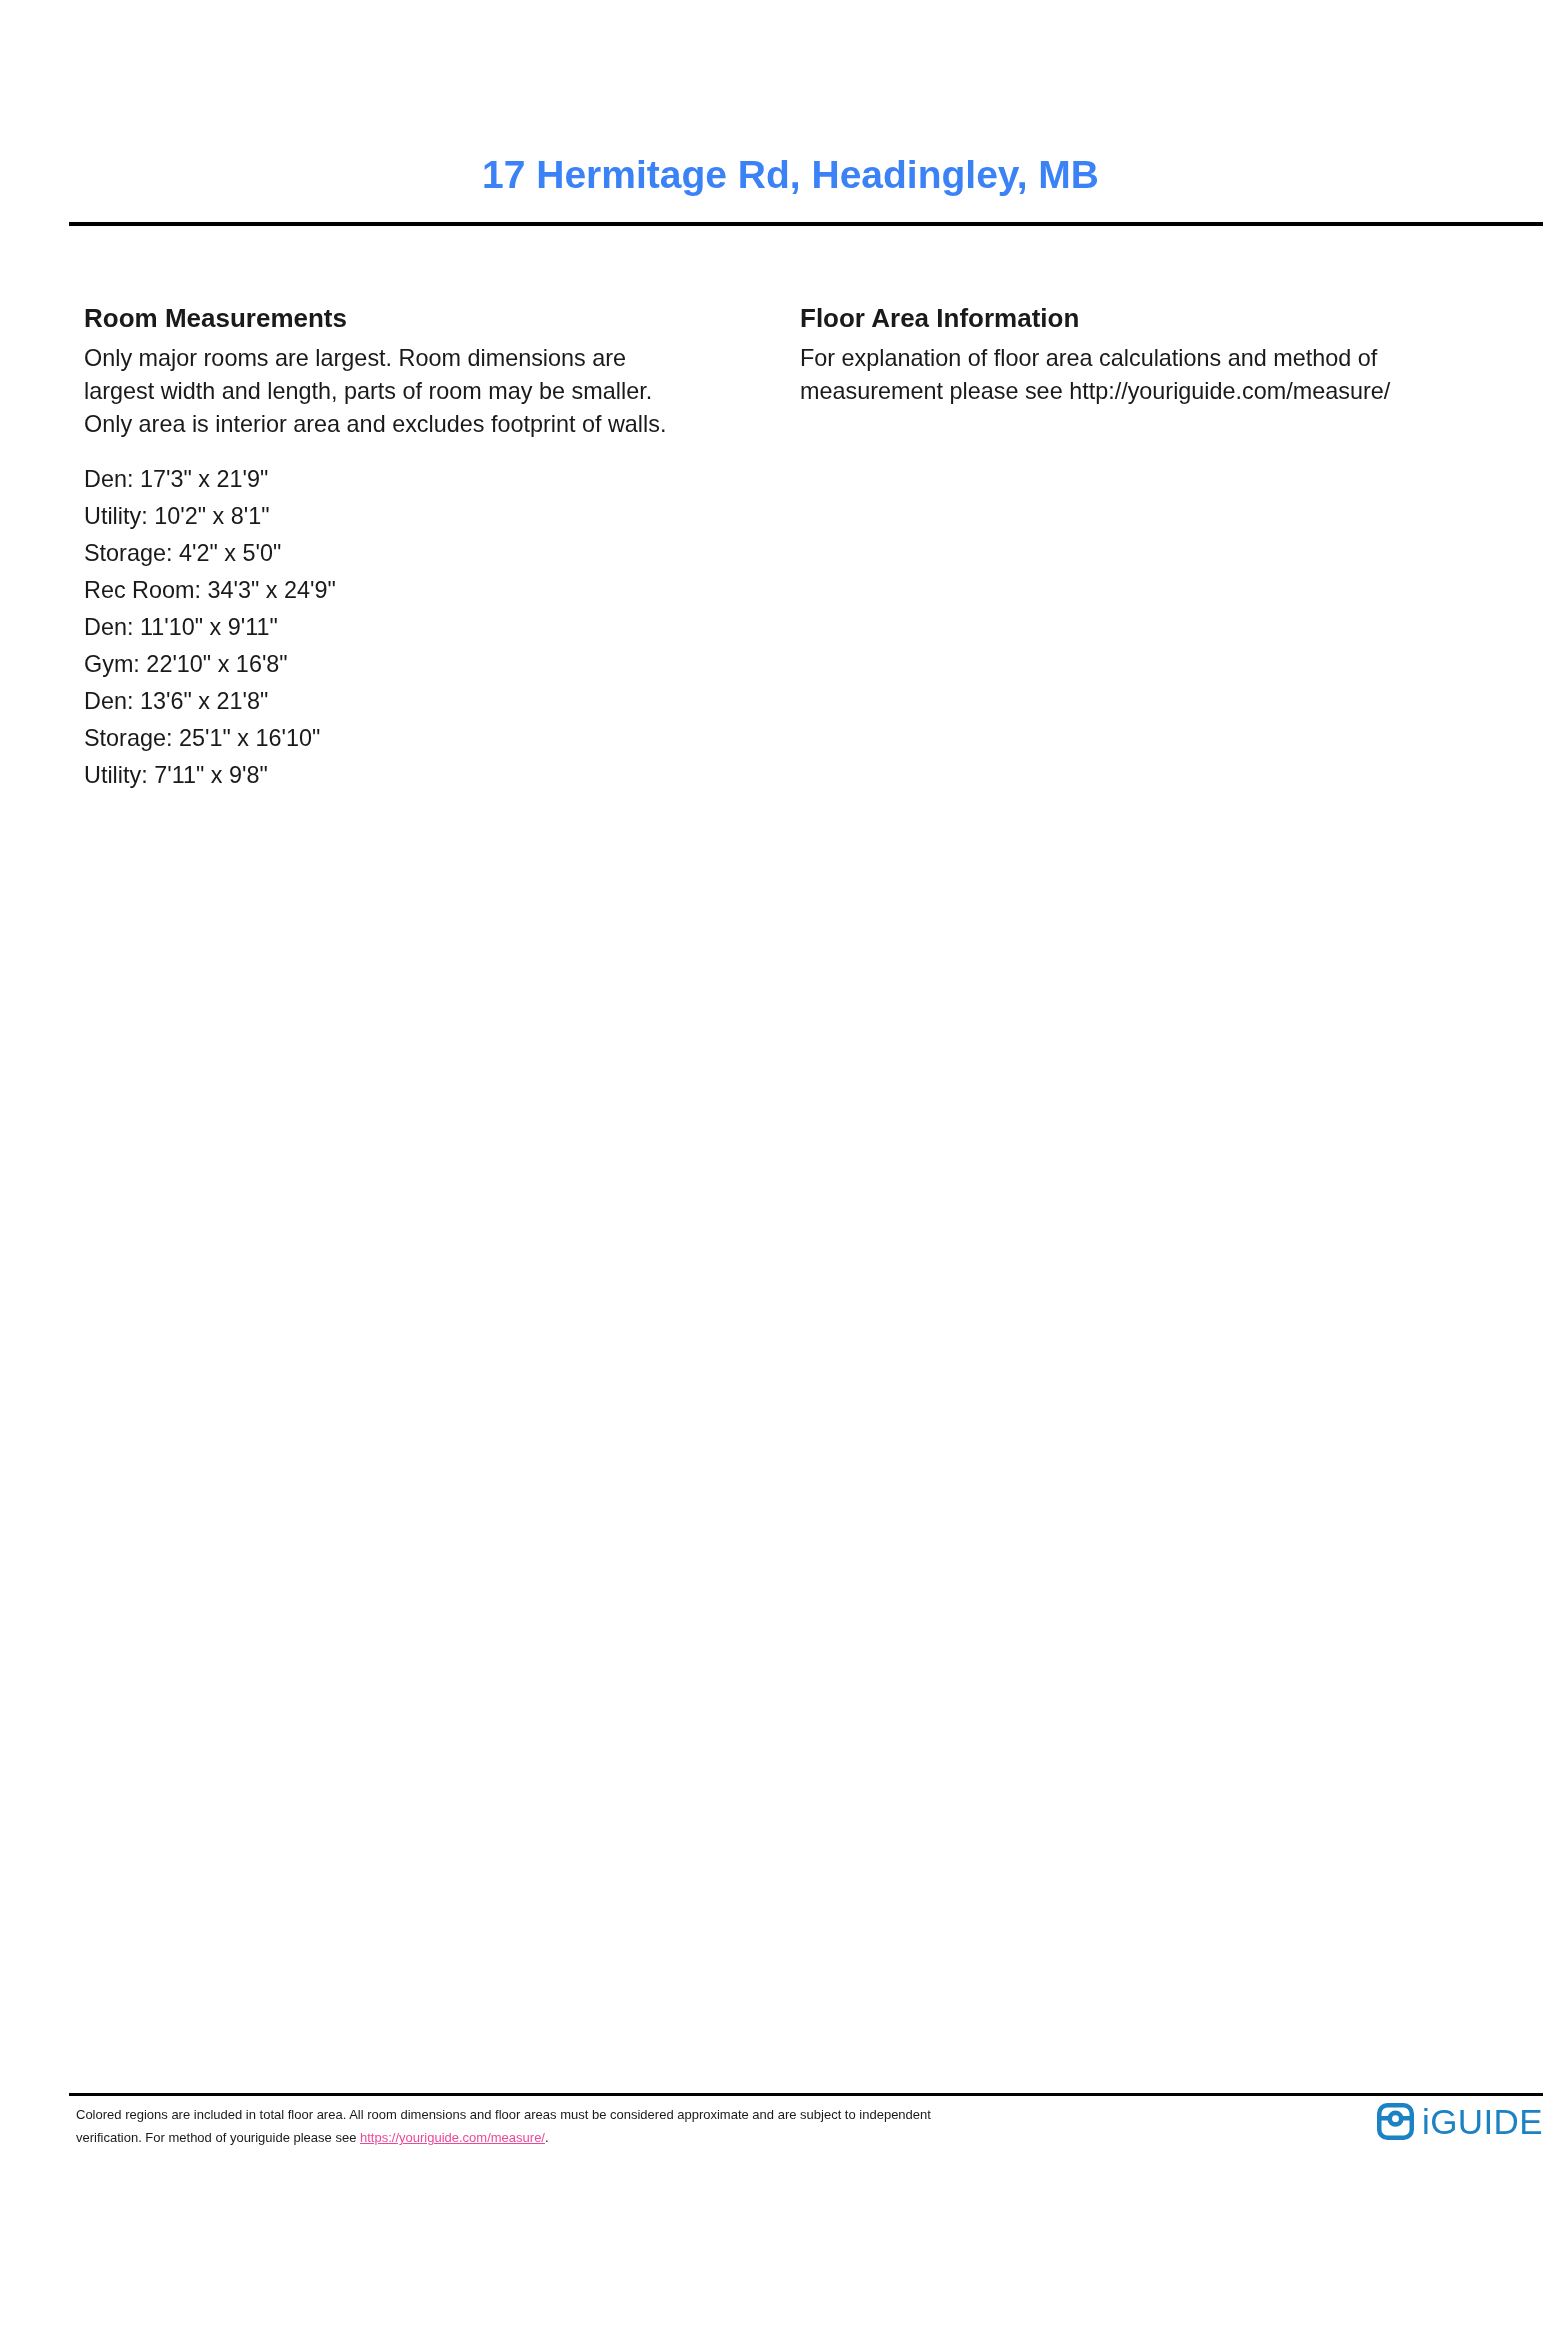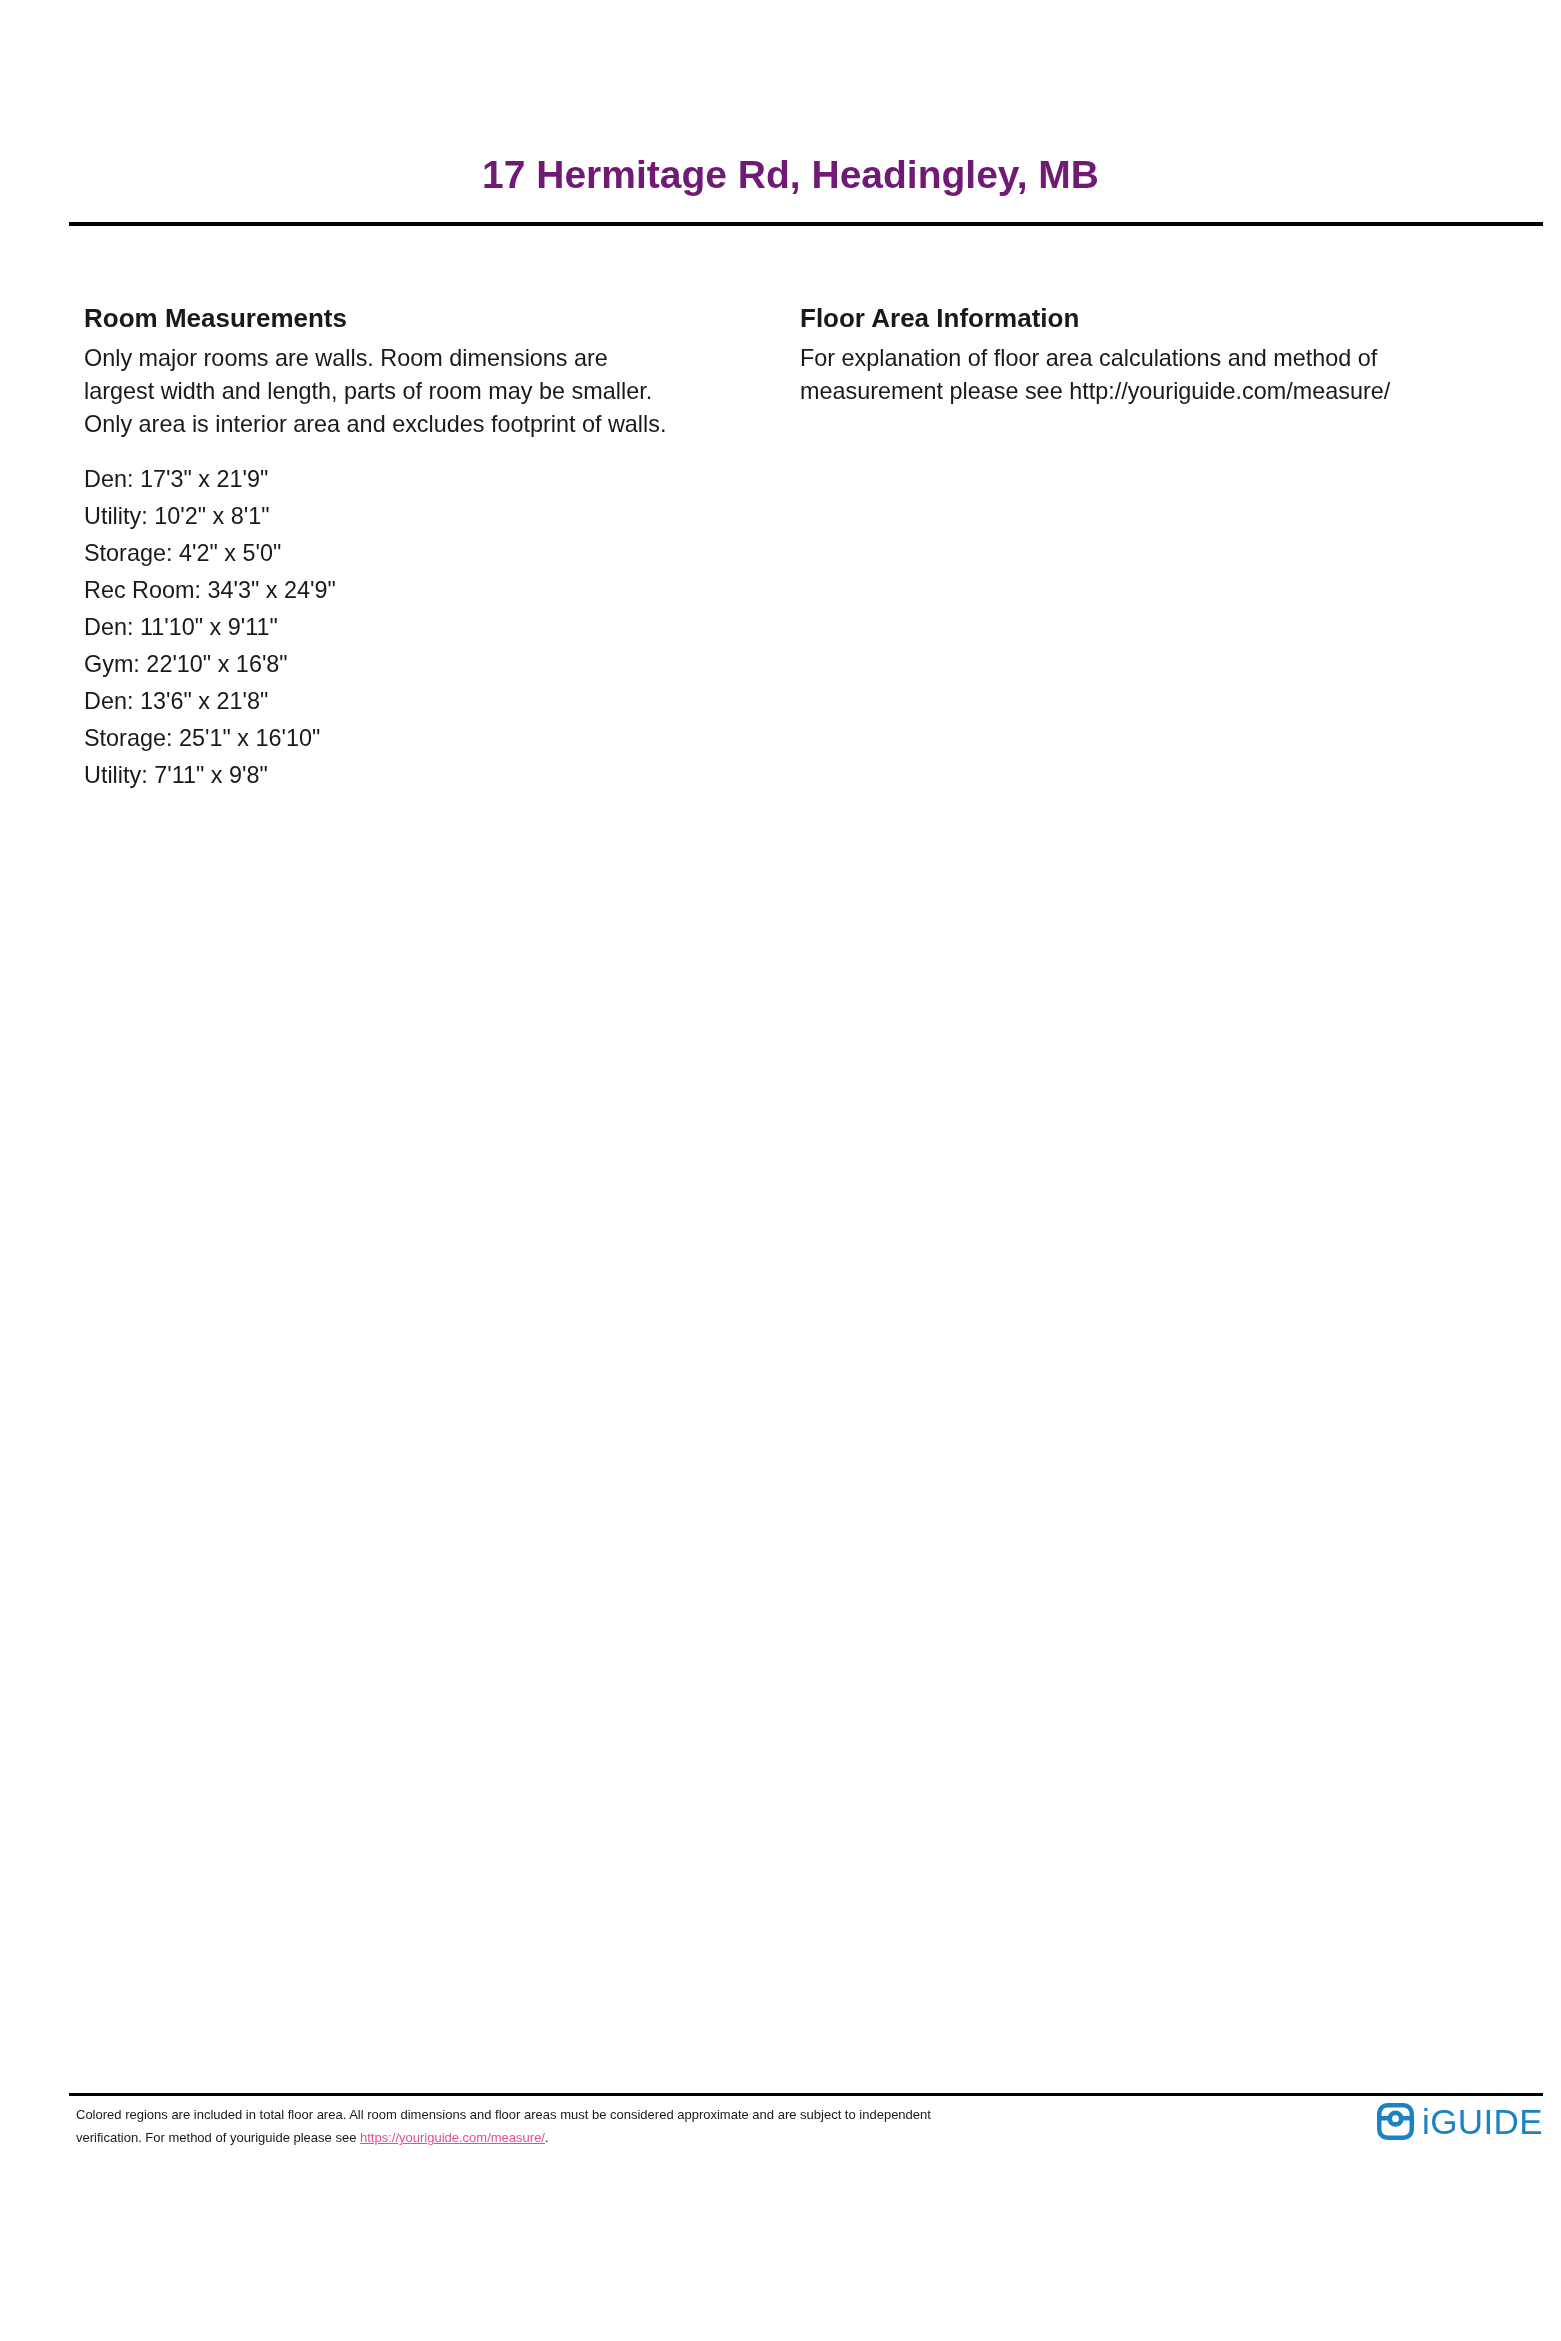--- a/index.html
+++ b/index.html
@@ -13,21 +13,21 @@
     overflow: hidden;
   }
   .page-title {
     position: absolute;
     left: 0;
     right: 0;
     top: 153px;
     text-align: center;
     font-size: 39px;
     font-weight: bold;
-    color: #701a75;
+    color: #3b82f6;
     letter-spacing: 0px;
     margin-left: 20px;
   }
   .rule {
     position: absolute;
     left: 69px;
     right: 18px;
     background: #000000;
   }
   .rule-top { top: 222px; height: 3.9px; }
@@ -97,21 +97,21 @@
 
 <div class="page">
 
   <div class="page-title">17 Hermitage Rd, Headingley, MB</div>
 
   <div class="rule rule-top"></div>
 
   <div class="col col-left">
     <div class="section-heading">Room Measurements</div>
     <div>
-      <div class="para-line">Only major rooms are walls. Room dimensions are</div>
+      <div class="para-line">Only major rooms are largest. Room dimensions are</div>
       <div class="para-line">largest width and length, parts of room may be smaller.</div>
       <div class="para-line">Only area is interior area and excludes footprint of walls.</div>
     </div>
     <ul class="room-list">
       <li>Den: 17'3" x 21'9"</li>
       <li>Utility: 10'2" x 8'1"</li>
       <li>Storage: 4'2" x 5'0"</li>
       <li>Rec Room: 34'3" x 24'9"</li>
       <li>Den: 11'10" x 9'11"</li>
       <li>Gym: 22'10" x 16'8"</li>

